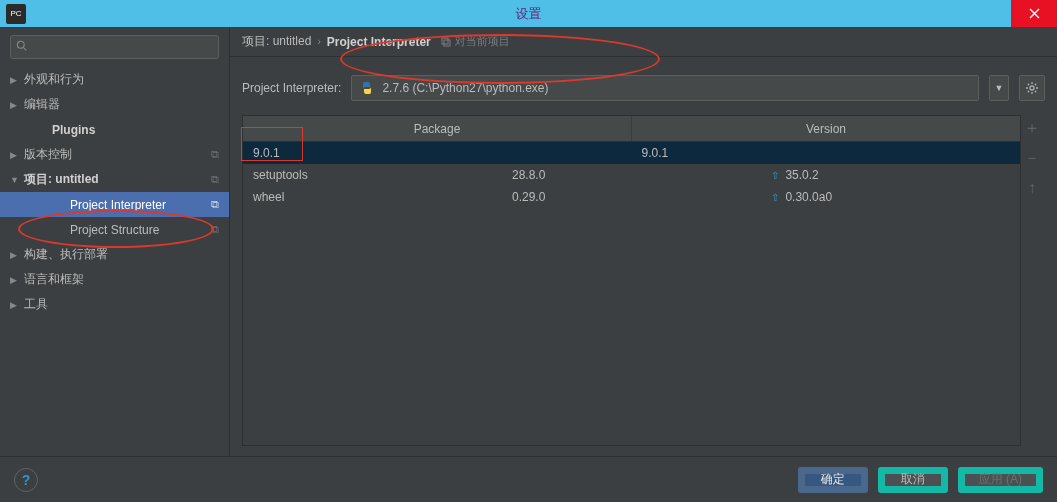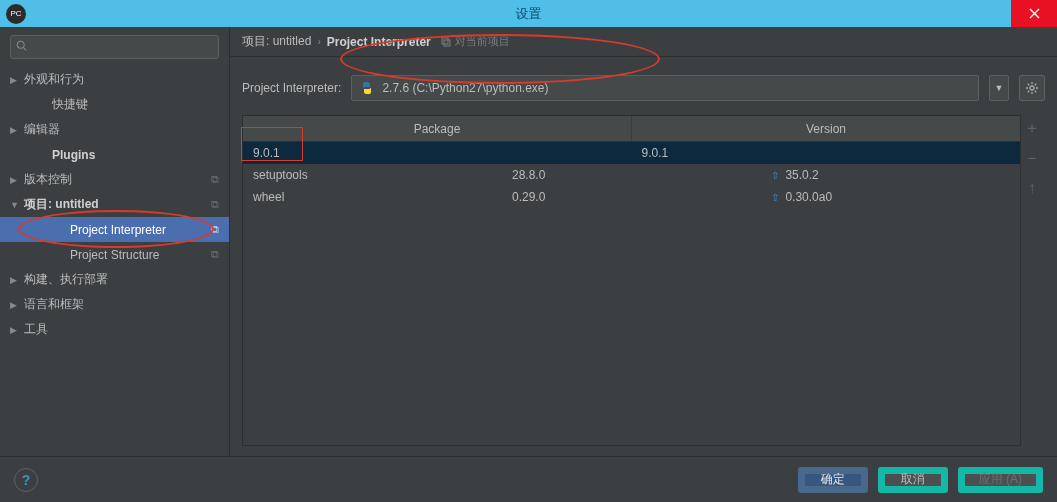--- a/index.html
+++ b/index.html
@@ -1,22 +1,22 @@
 <!DOCTYPE html>
 <html><head>
 <meta charset="utf-8">
 <style>
 * { box-sizing: border-box; margin: 0; padding: 0; }
 html, body { width: 1057px; height: 502px; font-family: "Segoe UI", Arial, sans-serif; font-size: 12px; overflow: hidden; }
 body { background: #3c3f41; color: #bbbbbb; }
 
 
 .titlebar { height: 27px; background: #4fbfe8; display: flex; align-items: center; position: relative; }
-.titlebar .appicon { width: 20px; height: 20px; margin-left: 6px; background: #2b2b2b; color: #fff; font-size: 8px; display: flex; align-items: center; justify-content: center; border-radius: 10px; }
-.titlebar .title { position: absolute; left: 50%; transform: translateX(-50%); color: #0c4a6e; font-size: 13px; }
+.titlebar .appicon { width: 20px; height: 20px; margin-left: 6px; background: #2b2b2b; color: #fff; font-size: 8px; display: flex; align-items: center; justify-content: center; border-radius: 2px; }
+.titlebar .title { position: absolute; left: 50%; transform: translateX(-50%); color: #701a75; font-size: 13px; }
 .titlebar .closebtn { position: absolute; right: 0; top: 0; width: 46px; height: 27px; background: #e81123; color: #fff; display: flex; align-items: center; justify-content: center; font-size: 14px; }
 
 
 .content { display: flex; height: calc(100% - 27px - 46px); }
 .sidebar { width: 230px; background: #3c3f41; border-right: 1px solid #2d2f30; display: flex; flex-direction: column; }
 .searchwrap { padding: 8px 10px 6px 10px; }
 .search { width: 100%; height: 24px; background: #45494a; border: 1px solid #5e6060; border-radius: 3px; color: #bbb; padding: 0 6px 0 24px; outline: none; }
 .searchwrap { position: relative; }
 .searchicon { position: absolute; left: 16px; top: 13px; width: 12px; height: 12px; }
 
@@ -93,24 +93,20 @@
       <svg class="searchicon" viewBox="0 0 14 14">
           <circle cx="5.5" cy="5.5" r="4" stroke="#888" stroke-width="1.2" fill="none"></circle>
           <line x1="8.5" y1="8.5" x2="12" y2="12" stroke="#888" stroke-width="1.2"></line>
         </svg>
       <input class="search" placeholder="" style="">
     </div>
     <div class="tree" id="tree">
         <div class="tree-item">
           <span class="arrow">▶</span>
           <span class="label">外观和行为</span>
-        </div>
-        <div class="tree-item child">
-          <span class="arrow"></span>
-          <span class="label">快捷键</span>
         </div>
         <div class="tree-item">
           <span class="arrow">▶</span>
           <span class="label">编辑器</span>
         </div>
         <div class="tree-item child bold">
           <span class="arrow"></span>
           <span class="label">Plugins</span>
         </div>
         <div class="tree-item">

